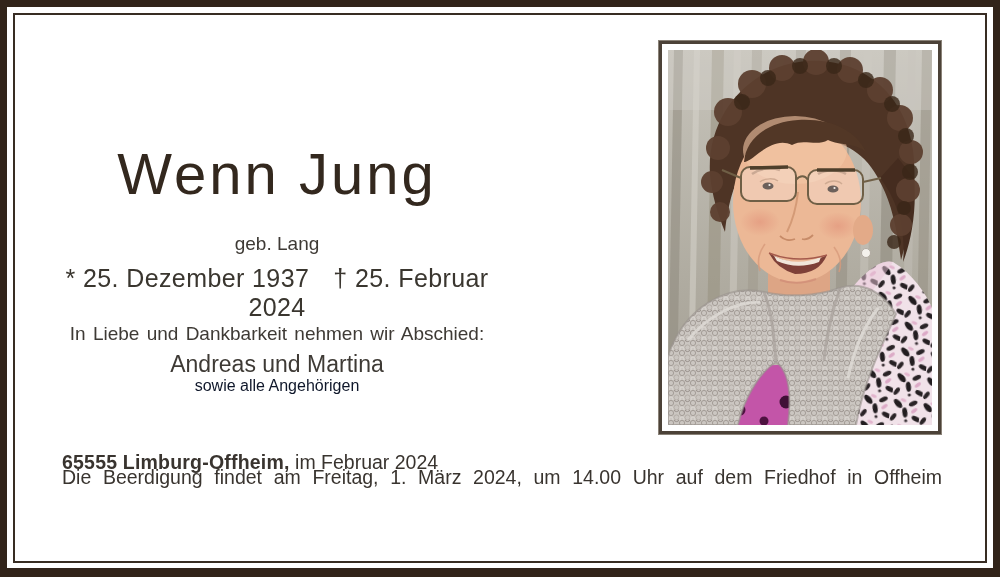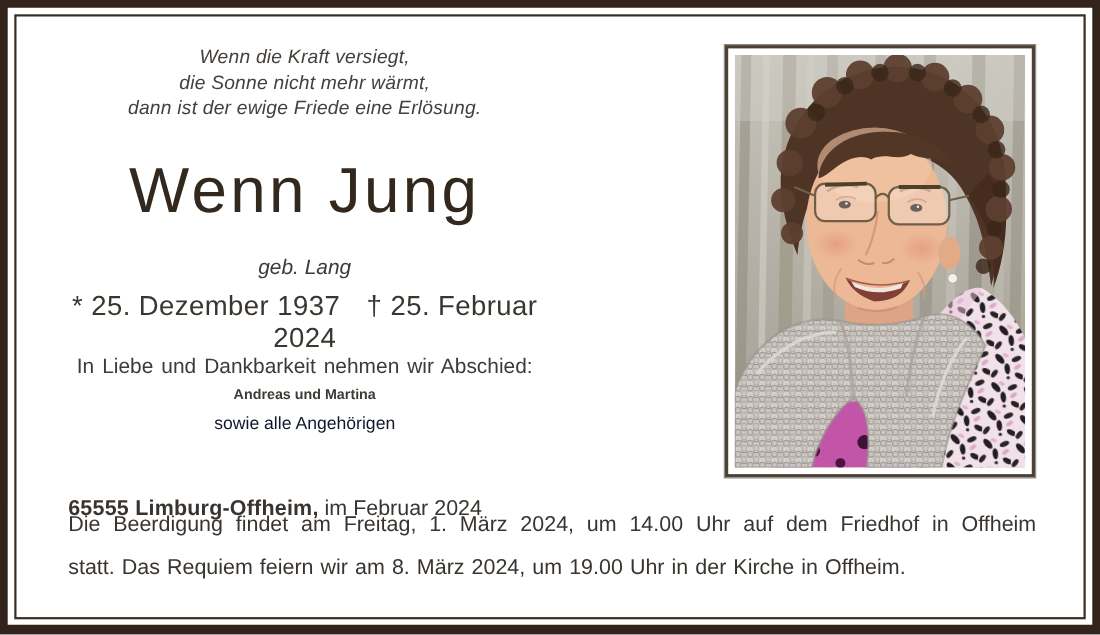--- a/index.html
+++ b/index.html
@@ -24,25 +24,25 @@
     box-sizing:border-box;
     pointer-events:none;
   }
   .left-col{
     position:absolute;left:38px;top:38px;width:478px;height:420px;
     text-align:center;color:#3c3833;
   }
   .left-col > div{position:absolute;left:0;width:100%;}
   .poem{top:2px;font-style:italic;font-size:17.5px;line-height:23.5px;color:#45403c;letter-spacing:.2px;}
   .name{top:103px;font-size:58px;line-height:1.15;color:#33281e;letter-spacing:3px;}
-  .maiden{top:195px;font-size:19px;color:#3e3a35;font-style:italic;}
+  .maiden{top:195px;font-size:19px;color:#3e3a35;}
   .dates{top:226px;font-size:25px;color:#3a362f;letter-spacing:.4px;}
   .dates .death{margin-left:24px;}
   .farewell-intro{top:285px;font-size:19px;color:#3e3a35;word-spacing:2px;}
-  .mourner-1{top:313px;font-size:13px;color:#3e3a35;font-weight:bold;}
+  .mourner-1{top:313px;font-size:23px;color:#3e3a35;}
   .mourner-2{top:339px;font-size:16px;color:#0f172a;}
   .loc-line{
     position:absolute;left:62px;top:451px;width:884px;
     font-size:19.5px;color:#39342f;
   }
   .loc-line .loc{font-weight:bold;letter-spacing:.2px;}
   .ann-1{
     position:absolute;left:62px;top:465px;width:880px;
     font-size:19.5px;line-height:25px;color:#39342f;
     text-align:justify;text-align-last:justify;white-space:nowrap;
@@ -63,41 +63,35 @@
   .photo-frame svg{display:block;width:264px;height:375px;}
 </style>
 </head>
 <body>
 
 <div class="card">
   <div class="outer-frame"></div>
   <div class="inner-line"></div>
 
   <div class="left-col">
-    <div class="poem">
-      <div>Wenn die Kraft versiegt,</div>
-      <div>die Sonne nicht mehr wärmt,</div>
-      <div>dann ist der ewige Friede eine Erlösung.</div>
-    </div>
     <div class="name">Wenn Jung</div>
     <div class="maiden">geb. Lang</div>
     <div class="dates">
       <span class="birth">* 25. Dezember 1937</span><span class="death">† 25. Februar 2024</span>
     </div>
     <div class="farewell-intro">In Liebe und Dankbarkeit nehmen wir Abschied:</div>
     <div class="mourner-1">Andreas und Martina</div>
     <div class="mourner-2">sowie alle Angehörigen</div>
   </div>
 
   <div class="loc-line">
     <span class="loc">65555 Limburg-Offheim,</span>
     <span>im Februar 2024</span>
   </div>
   <div class="ann-1">Die Beerdigung findet am Freitag, 1. März 2024, um 14.00 Uhr auf dem Friedhof in Offheim</div>
-  <div class="ann-2">statt. Das Requiem feiern wir am 8. März 2024, um 19.00 Uhr in der Kirche in Offheim.</div>
 
   <div class="photo-frame">
     <svg viewBox="0 0 264 375" xmlns="http://www.w3.org/2000/svg">
       <defs>
         <linearGradient id="bgGrad" x1="0" y1="0" x2="0" y2="1">
           <stop offset="0" stop-color="#c6c3ba"></stop>
           <stop offset="0.6" stop-color="#b0aca1"></stop>
           <stop offset="1" stop-color="#a29d92"></stop>
         </linearGradient>
         <pattern id="leo" width="30" height="26" patternUnits="userSpaceOnUse" patternTransform="rotate(8)">

